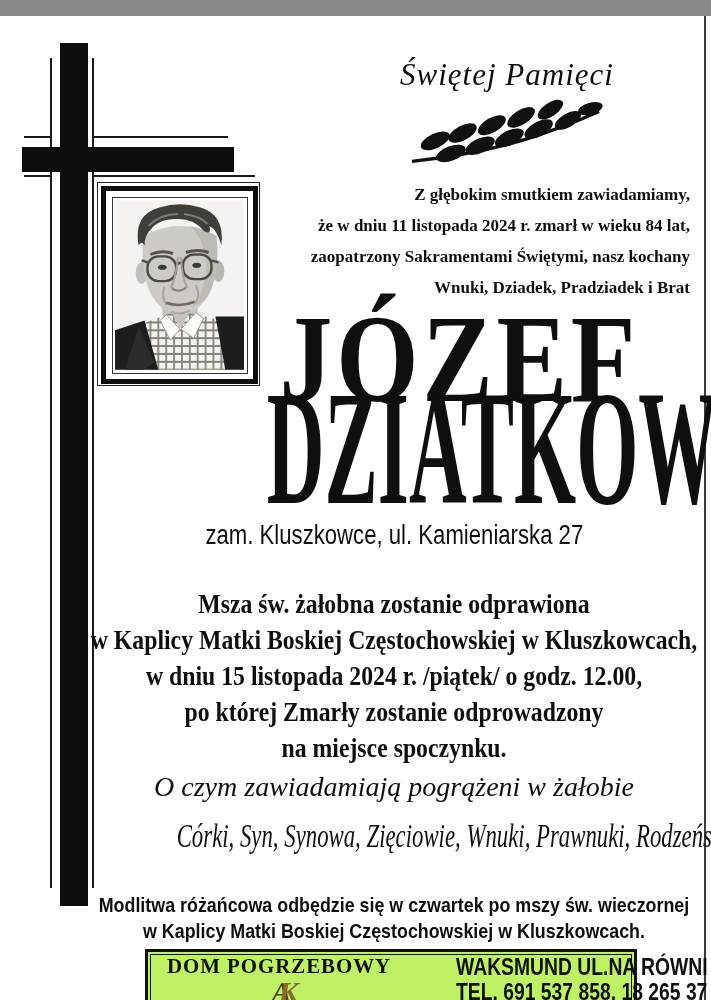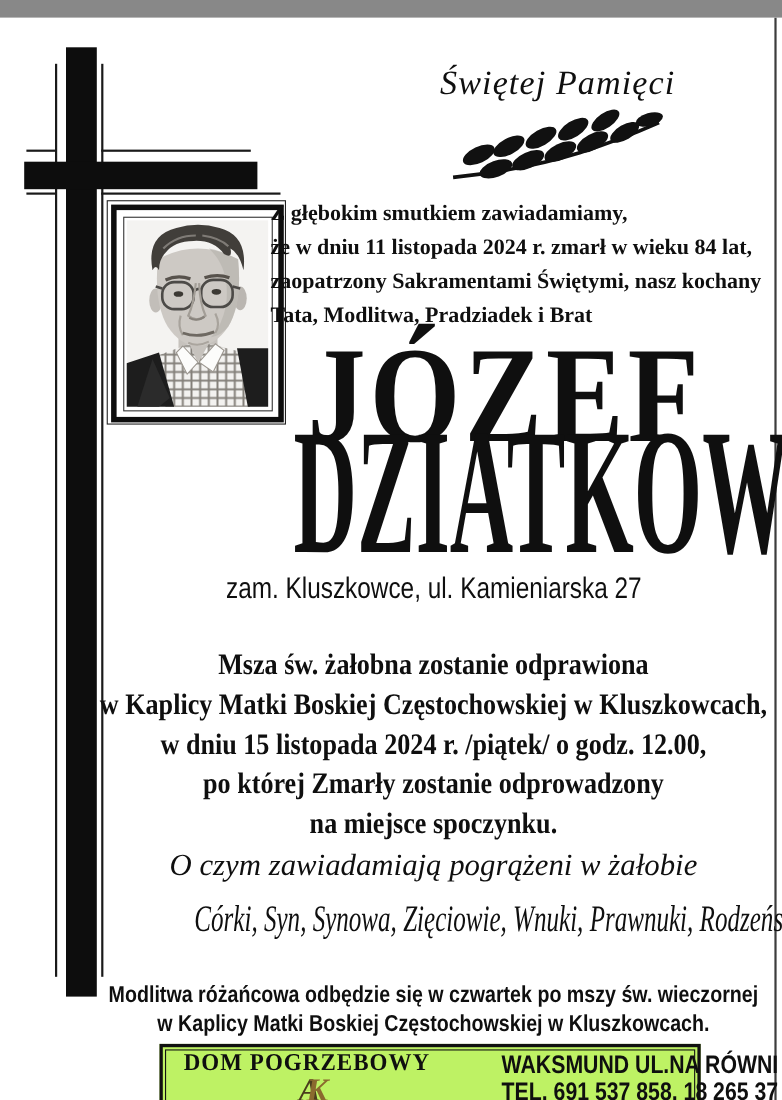--- a/index.html
+++ b/index.html
@@ -24,21 +24,21 @@
   .th-br{left:92px;top:159px;width:163px;height:2px;}
   
   .photo-echo{left:97px;top:166px;width:161px;height:202px;border:1.5px solid #222;}
   .photo-frame{left:101px;top:170px;width:147px;height:188px;border:5px solid #0d0d0d;background:#fff;}
   .photo-inner{left:112px;top:181px;width:134px;height:175px;border:1.5px solid #333;}
   .photo-svg{left:115px;top:184px;width:129px;height:170px;}
   
   .sp-title{left:0;top:41px;width:1010px;text-align:center;font-style:italic;font-size:31px;letter-spacing:1px;white-space:nowrap;}
   .laurel{left:408px;top:82px;width:195px;height:70px;}
   
-  .announce{left:246px;top:163px;width:444px;text-align:left;font-weight:700;font-size:20px;line-height:31px;}
+  .announce{left:246px;top:163px;width:444px;text-align:right;font-weight:700;font-size:17px;line-height:31px;}
   .announce div{white-space:nowrap;}
   
   .nameline{text-align:center;white-space:nowrap;}
   .first-name{left:259px;top:286px;width:400px;}
   .first-name span{display:inline-block;font-weight:700;font-size:115px;line-height:1;letter-spacing:4px;transform:scale(0.92,1.08);}
   .last-name{left:14px;top:358px;width:760px;}
   .last-name span{display:inline-block;font-weight:700;font-size:148px;line-height:1;transform:scale(0.54,1.10);}
   
   .residence{left:14px;top:504px;width:760px;text-align:center;white-space:nowrap;}
   .residence span{display:inline-block;font-family:"Liberation Sans","DejaVu Sans",sans-serif;font-size:27px;transform:scaleX(0.82);}
@@ -158,21 +158,21 @@
       <path d="M82,86 Q87,96 82,104" fill="none" stroke="#a8a39c" stroke-width="2"></path>
       <path d="M52,104 Q66,109 81,103" fill="none" stroke="#6e6962" stroke-width="2.6"></path>
       <path d="M57,113 Q66,117 76,112" fill="none" stroke="#aaa59e" stroke-width="1.8"></path>
     </svg>
   </div>
 
   <div class="abs announce">
     <div>Z głębokim smutkiem zawiadamiamy,</div>
     <div>że w dniu 11 listopada 2024 r. zmarł w wieku 84 lat,</div>
     <div>zaopatrzony Sakramentami Świętymi, nasz kochany</div>
-    <div>Tata, Modlitwa, Pradziadek i Brat</div>
+    <div>Wnuki, Dziadek, Pradziadek i Brat</div>
   </div>
 
   <div class="abs nameline first-name">
     <span>JÓZEF</span>
   </div>
   <div class="abs nameline last-name">
     <span>DZIATKOWICZ</span>
   </div>
 
   <div class="abs residence">

